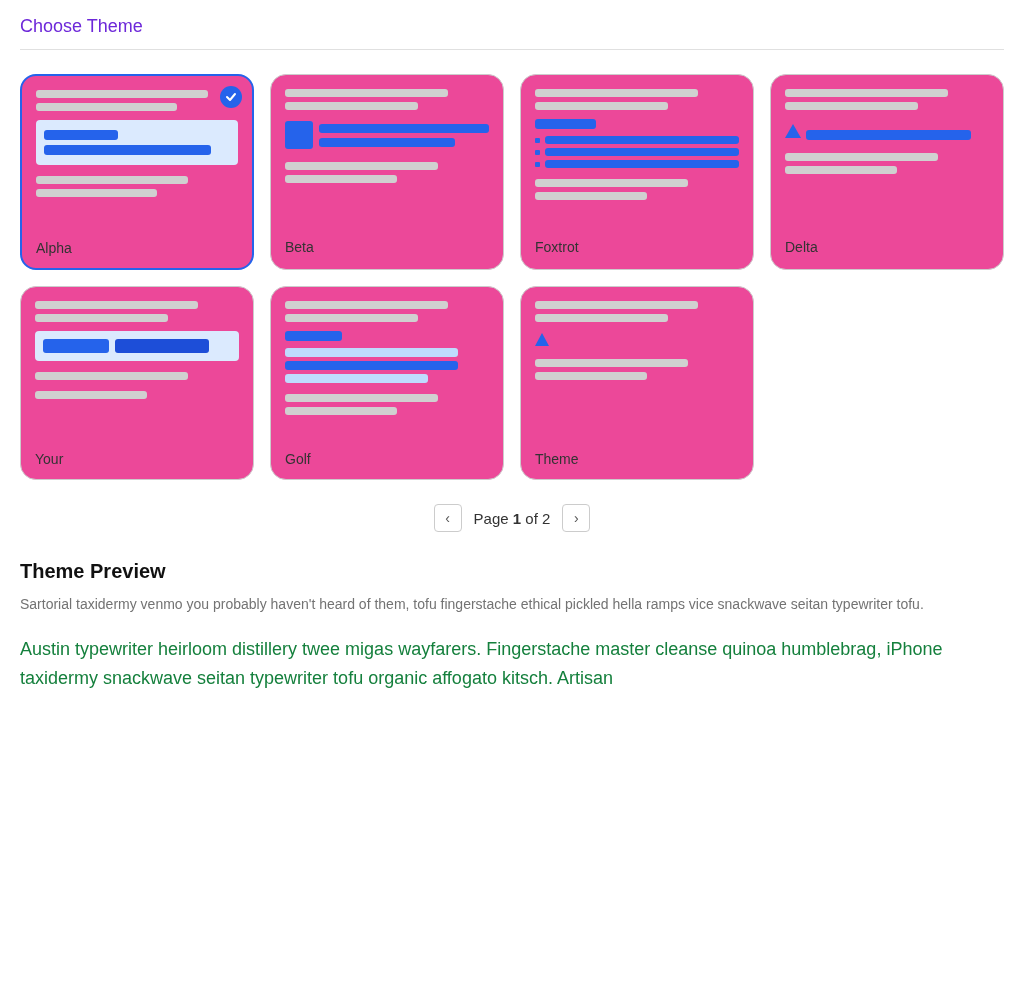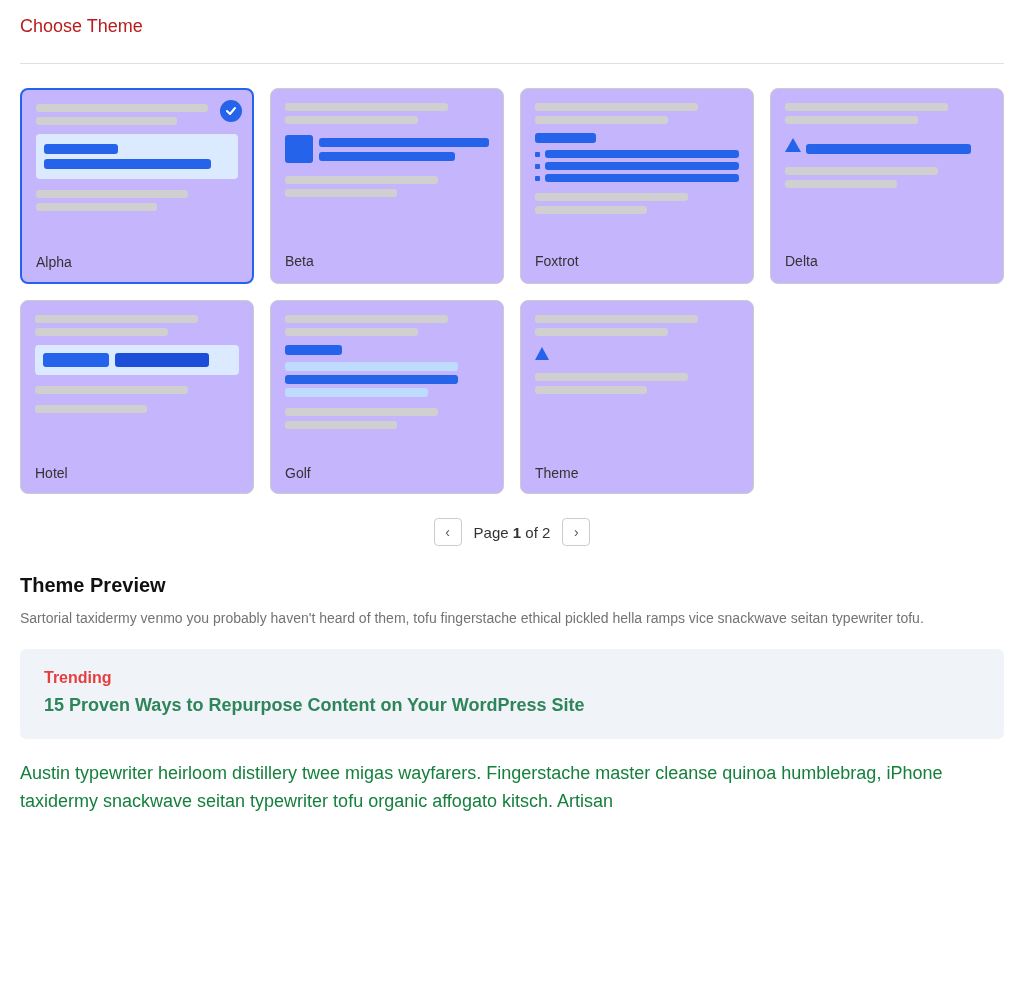--- a/index.html
+++ b/index.html
@@ -6,41 +6,41 @@
     body {
       font-family: -apple-system, BlinkMacSystemFont, 'Segoe UI', sans-serif;
       background: #fff;
       color: #333;
       padding: 16px 20px;
       max-width: 1024px;
     }
     .page-title {
       font-size: 18px;
       font-weight: 500;
-      color: #b91c1c;
-      margin-bottom: 26px;
+      color: #6d28d9;
+      margin-bottom: 12px;
     }
     .divider {
       border: none;
       border-top: 1px solid #e0e0e0;
       margin-bottom: 24px;
     }
     .theme-grid {
       display: grid;
       grid-template-columns: repeat(4, 1fr);
       gap: 16px;
       margin-bottom: 16px;
     }
     .theme-card {
       border: 1.5px solid #ccc;
-      border-radius: 8px;
+      border-radius: 16px;
       padding: 14px 14px 12px;
       cursor: pointer;
       position: relative;
-      background: #c4b5fd;
+      background: #ec4899;
     }
     .theme-card.selected {
       border: 2px solid #2563eb;
     }
     .check-badge {
       position: absolute;
       top: 10px;
       right: 10px;
       width: 22px;
       height: 22px;
@@ -310,21 +310,21 @@
     <div class="card-preview echo-preview">
       <div class="echo-row" style="width:80%"></div>
       <div class="echo-row" style="width:65%"></div>
       <div class="echo-block">
         <div class="echo-btn"></div>
         <div class="echo-btn2"></div>
       </div>
       <div class="echo-row2" style="width:75%"></div>
       <div class="echo-row2" style="width:55%"></div>
     </div>
-    <div class="card-name">Hotel</div>
+    <div class="card-name">Your</div>
   </div>
 
 
   <div class="theme-card">
     <div class="card-preview golf-preview">
       <div class="golf-row" style="width:80%"></div>
       <div class="golf-row" style="width:65%"></div>
       <div class="golf-blue-sm"></div>
       <div style="display:flex; flex-direction:column; gap:4px; margin-top:2px;">
         <div class="golf-light-bar"></div>
@@ -359,19 +359,15 @@
 <div class="pagination">
   <button class="page-btn">‹</button>
   <span class="page-info"><span>Page</span><strong> 1</strong><span> of</span><span> 2</span></span>
   <button class="page-btn">›</button>
 </div>
 
 <div class="preview-section">
   <h2 class="preview-title">Theme Preview</h2>
   <p class="preview-desc">Sartorial taxidermy venmo you probably haven't heard of them, tofu fingerstache ethical pickled hella ramps vice snackwave seitan typewriter tofu.</p>
 
-  <div class="trending-box">
-    <div class="trending-label">Trending</div>
-    <div class="trending-link">15 Proven Ways to Repurpose Content on Your WordPress Site</div>
-  </div>
 
   <p class="body-text">Austin typewriter heirloom distillery twee migas wayfarers. Fingerstache master cleanse quinoa humblebrag, iPhone taxidermy snackwave seitan typewriter tofu organic affogato kitsch. Artisan</p>
 </div>
 
 </body></html>

